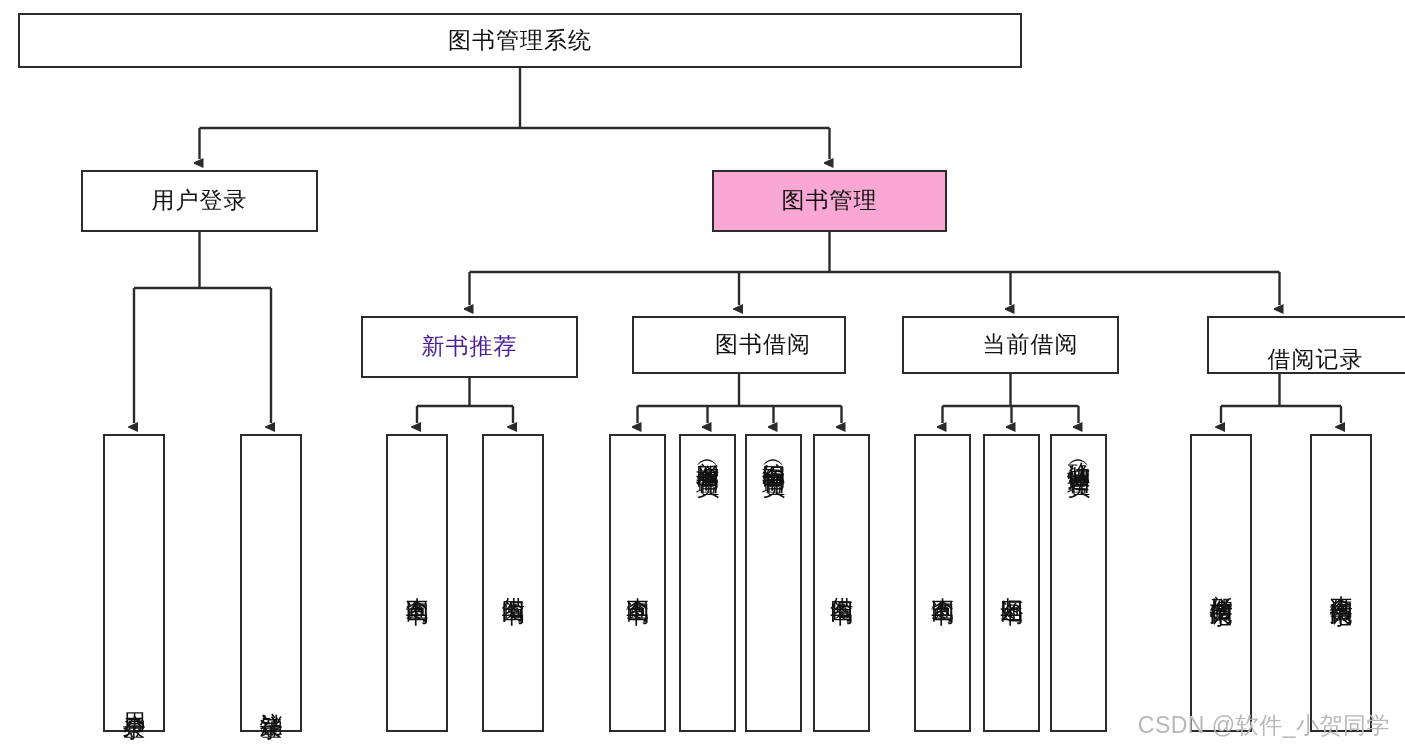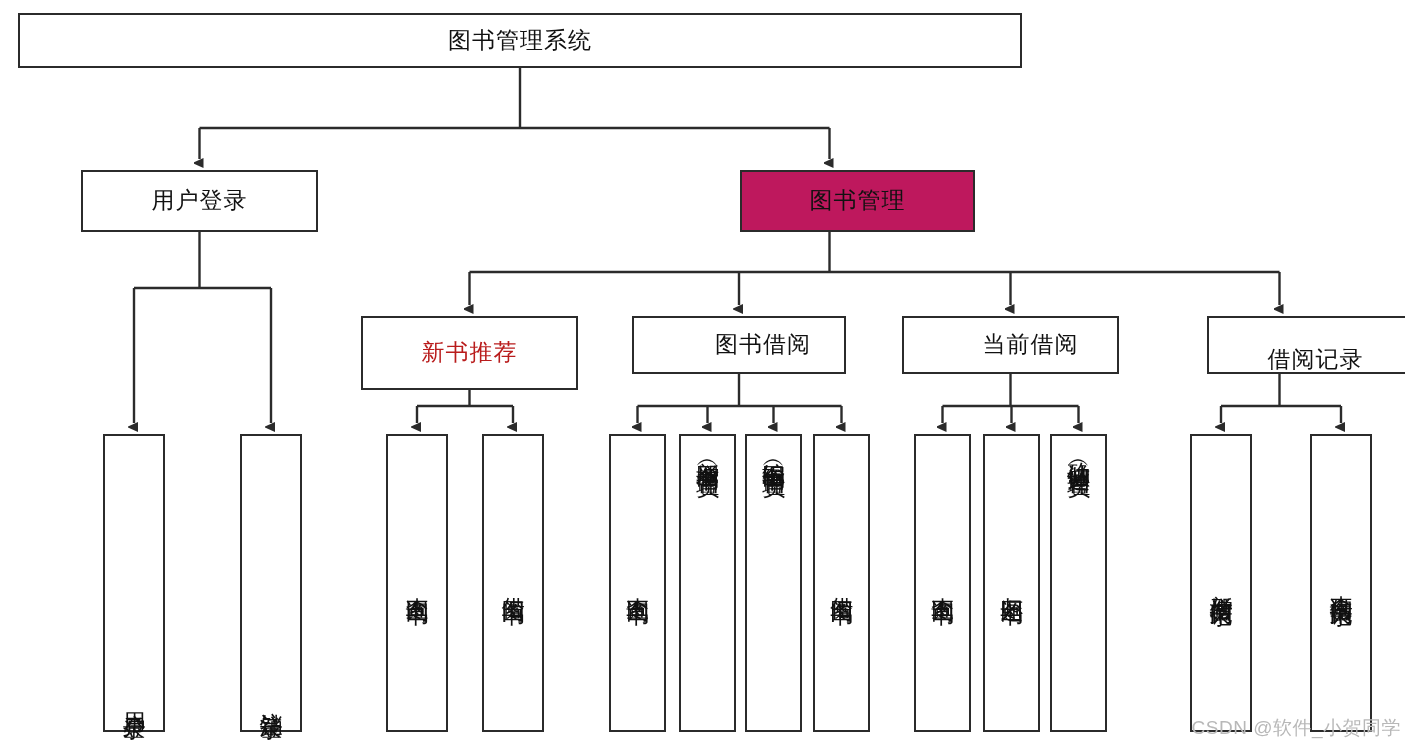--- a/index.html
+++ b/index.html
@@ -51,23 +51,23 @@
   .vlabel {
     writing-mode: vertical-rl;
     text-orientation: upright;
     white-space: nowrap;
     font-size: 23px;
     line-height: 1.2;
     letter-spacing: 2px;
   }
   #watermark {
     position: absolute;
-    right: 4px;
+    right: 15px;
     bottom: 6px;
-    font-size: 19px;
+    font-size: 23px;
     color: #b8b8b8;
     letter-spacing: 0.5px;
     white-space: nowrap;
     font-family: "Liberation Sans", "DejaVu Sans", sans-serif;
   }
 </style>
 </head>
 <body>
 
 <div id="canvas">
@@ -115,25 +115,25 @@
       </g>
   </svg>
 
   <div class="node node-h node-root" id="n-root" style="left: 18px; top: 13px; width: 1004px; height: 55px; border-color: rgb(43, 43, 43); background: rgb(255, 255, 255); color: rgb(17, 17, 17); align-items: center;">
       <span>图书管理系统</span>
     </div>
 
   <div class="node node-h" id="n-user-login" style="left: 81px; top: 170px; width: 237px; height: 62px; border-color: rgb(43, 43, 43); background: rgb(255, 255, 255); color: rgb(17, 17, 17); align-items: center;">
       <span>用户登录</span>
     </div>
-  <div class="node node-h" id="n-book-manage" style="left: 712px; top: 170px; width: 235px; height: 62px; border-color: rgb(43, 43, 43); background: #be185d; color: rgb(17, 17, 17); align-items: center; margin-left: 28px;">
+  <div class="node node-h" id="n-book-manage" style="left: 712px; top: 170px; width: 235px; height: 62px; border-color: rgb(43, 43, 43); background: #f9a8d4; color: rgb(17, 17, 17); align-items: center;">
       <span>图书管理</span>
     </div>
 
-  <div class="node node-h" id="n-new-book-rec" style="left: 361px; top: 316px; width: 217px; height: 74px; border-color: rgb(43, 43, 43); background: rgb(255, 255, 255); color: #b91c1c; align-items: center;">
+  <div class="node node-h" id="n-new-book-rec" style="left: 361px; top: 316px; width: 217px; height: 62px; border-color: rgb(43, 43, 43); background: rgb(255, 255, 255); color: #4c1d95; align-items: center;">
       <span>新书推荐</span>
     </div>
   <div class="node node-h" id="n-book-borrow" style="left: 632px; top: 316px; width: 214px; height: 58px; border-color: rgb(43, 43, 43); background: rgb(255, 255, 255); color: rgb(17, 17, 17); align-items: center; padding-left: 48px;">
       <span>图书借阅</span>
     </div>
   <div class="node node-h" id="n-current-borrow" style="left: 902px; top: 316px; width: 217px; height: 58px; border-color: rgb(43, 43, 43); background: rgb(255, 255, 255); color: rgb(17, 17, 17); align-items: center; padding-left: 40px;">
       <span>当前借阅</span>
     </div>
   <div class="node node-h" id="n-borrow-record" style="left: 1171px; top: 316px; width: 217px; height: 58px; border-color: rgb(43, 43, 43); background: rgb(255, 255, 255); color: rgb(17, 17, 17); align-items: flex-end; margin-left: 36px;">
       <span>借阅记录</span>

